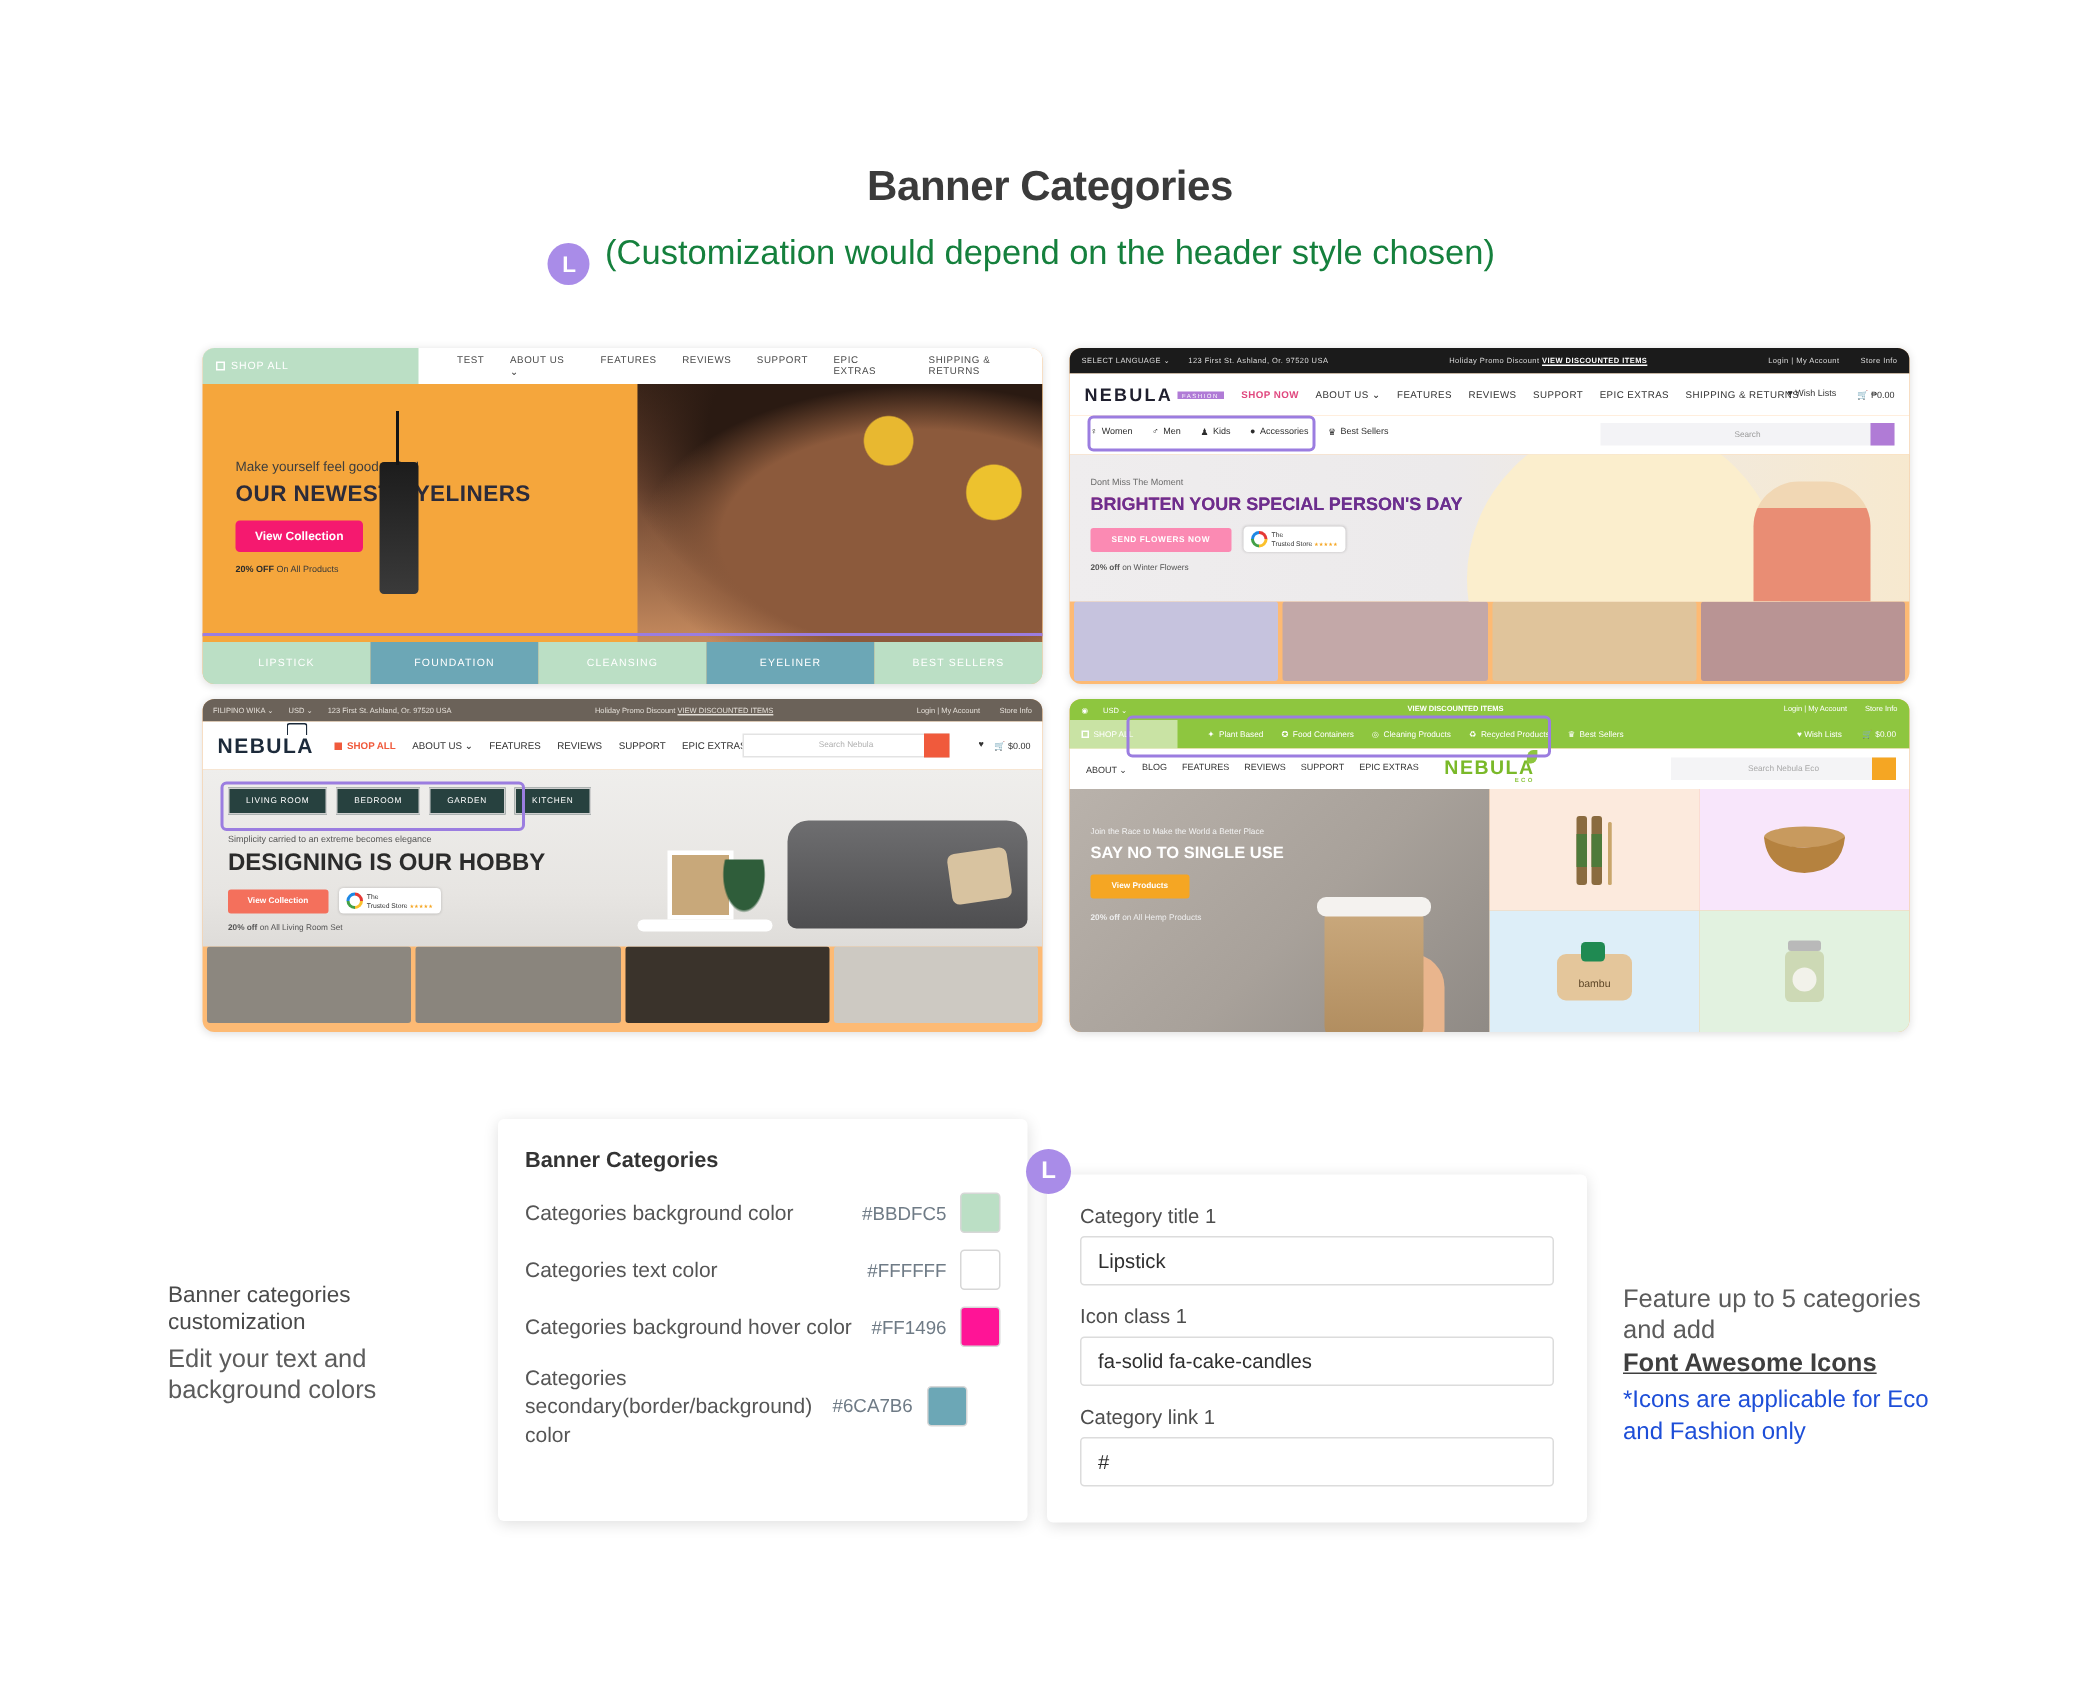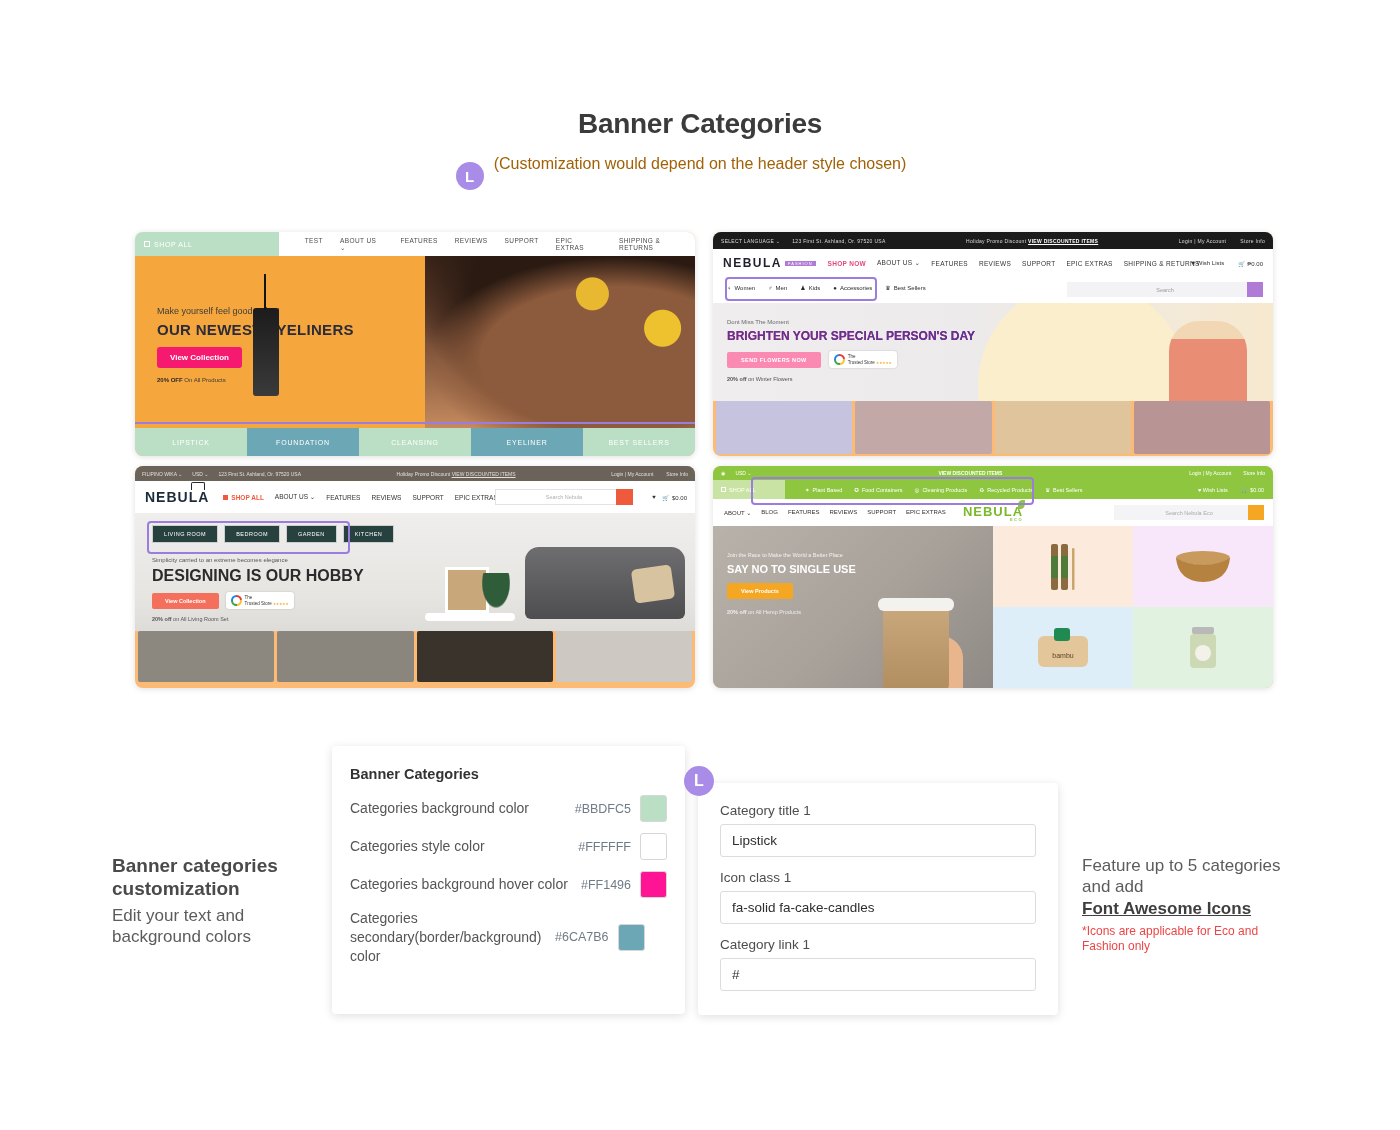--- a/index.html
+++ b/index.html
@@ -16,21 +16,21 @@
   .page-head { text-align:center; padding-top:108px; }
   .page-title { font-size:28px; font-weight:bold; color:#3b3b3b; letter-spacing:-0.3px; }
   .subtitle-wrap { margin-top:14px; position:relative; display:inline-block; }
   .badge-L {
     width:28px; height:28px; border-radius:50%;
     background:#a98ce8; color:#fff; font-weight:bold; font-size:15px;
     display:flex; align-items:center; justify-content:center;
     position:absolute; left:-38px; top:8px;
   }
   .sub-line1 { font-size:20px; color:#4a4a4a; line-height:1.25; }
-  .sub-line2 { font-size:16px; color:#a16207; line-height:1.25; }
+  .sub-line2 { font-size:23px; color:#15803d; line-height:1.25; }
 
   
   .grid {
     position:absolute; left:135px; top:232px;
     width:1130px;
     display:grid; grid-template-columns:560px 560px; gap:10px 18px;
   }
   .card {
     background:#fdba74; border-radius:8px; overflow:hidden;
     box-shadow:0 1px 6px rgba(0,0,0,.13);
@@ -199,26 +199,26 @@
     position:absolute; left:684px; top:766px; z-index:10;
   }
   .flabel { font-size:13.5px; color:#4d4d4d; margin-bottom:6px; }
   .finput {
     width:100%; height:33px; border:1px solid #dcdcdc; border-radius:3px;
     font-size:13.5px; color:#2e2e2e; padding:0 11px; margin-bottom:13px;
     font-family:"Liberation Sans", sans-serif; background:#fff;
   }
 
   .note-left { position:absolute; left:112px; top:855px; width:210px; }
-  .note-left .h { font-size:19px; font-weight:bold; color:#4a4a4a; line-height:1.2; }
+  .note-left .h { font-size:15px; font-weight:normal; color:#4a4a4a; line-height:1.2; }
   .note-left .p { font-size:17px; color:#5c5c5c; line-height:1.25; margin-top:4px; }
   .note-right { position:absolute; left:1082px; top:855px; width:215px; }
   .note-right .p1 { font-size:17px; color:#5c5c5c; line-height:1.25; }
   .note-right .p2 { font-size:17px; font-weight:bold; color:#3f3f3f; text-decoration:underline; line-height:1.25; }
-  .note-right .p3 { font-size:12px; color:#ef4444; line-height:1.3; margin-top:5px; }
+  .note-right .p3 { font-size:16px; color:#1d4ed8; line-height:1.3; margin-top:5px; }
 </style>
 </head>
 <body>
 
 <div class="page-head">
   <div class="page-title">Banner Categories</div>
   <div class="subtitle-wrap">
     <div class="badge-L">L</div>
     <div class="sub-line2">(Customization would depend on the header style chosen)</div>
   </div>
@@ -537,21 +537,21 @@
 
 <div class="colors-card">
   <div class="colors-title">Banner Categories</div>
 
   <div class="crow">
     <div class="clabel">Categories background color</div>
     <div class="chex">#BBDFC5</div>
     <div class="cswatch" style="background:#bbdfc5"></div>
   </div>
   <div class="crow">
-    <div class="clabel">Categories style color</div>
+    <div class="clabel">Categories text color</div>
     <div class="chex">#FFFFFF</div>
     <div class="cswatch" style="background:#ffffff"></div>
   </div>
   <div class="crow">
     <div class="clabel">Categories background hover color</div>
     <div class="chex">#FF1496</div>
     <div class="cswatch" style="background:#ff1496"></div>
   </div>
   <div class="crow">
     <div class="clabel" style="max-width:205px">Categories secondary(border/background) color</div>

